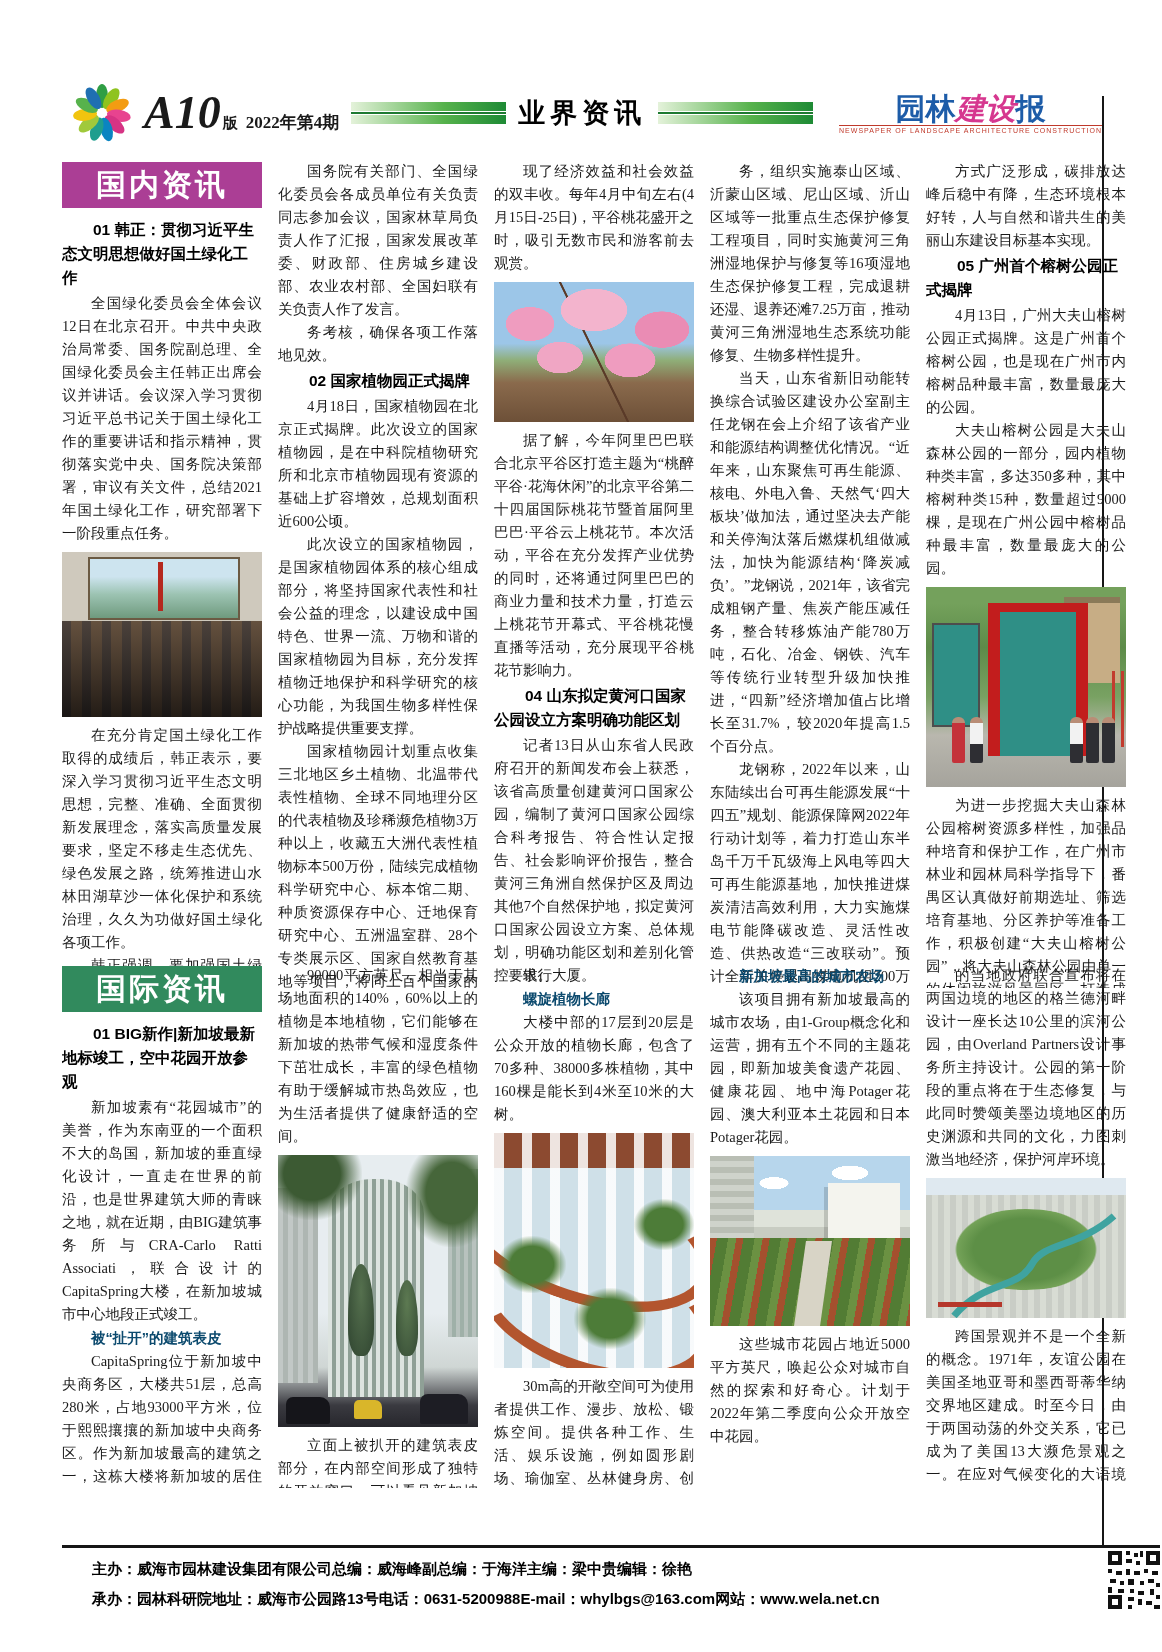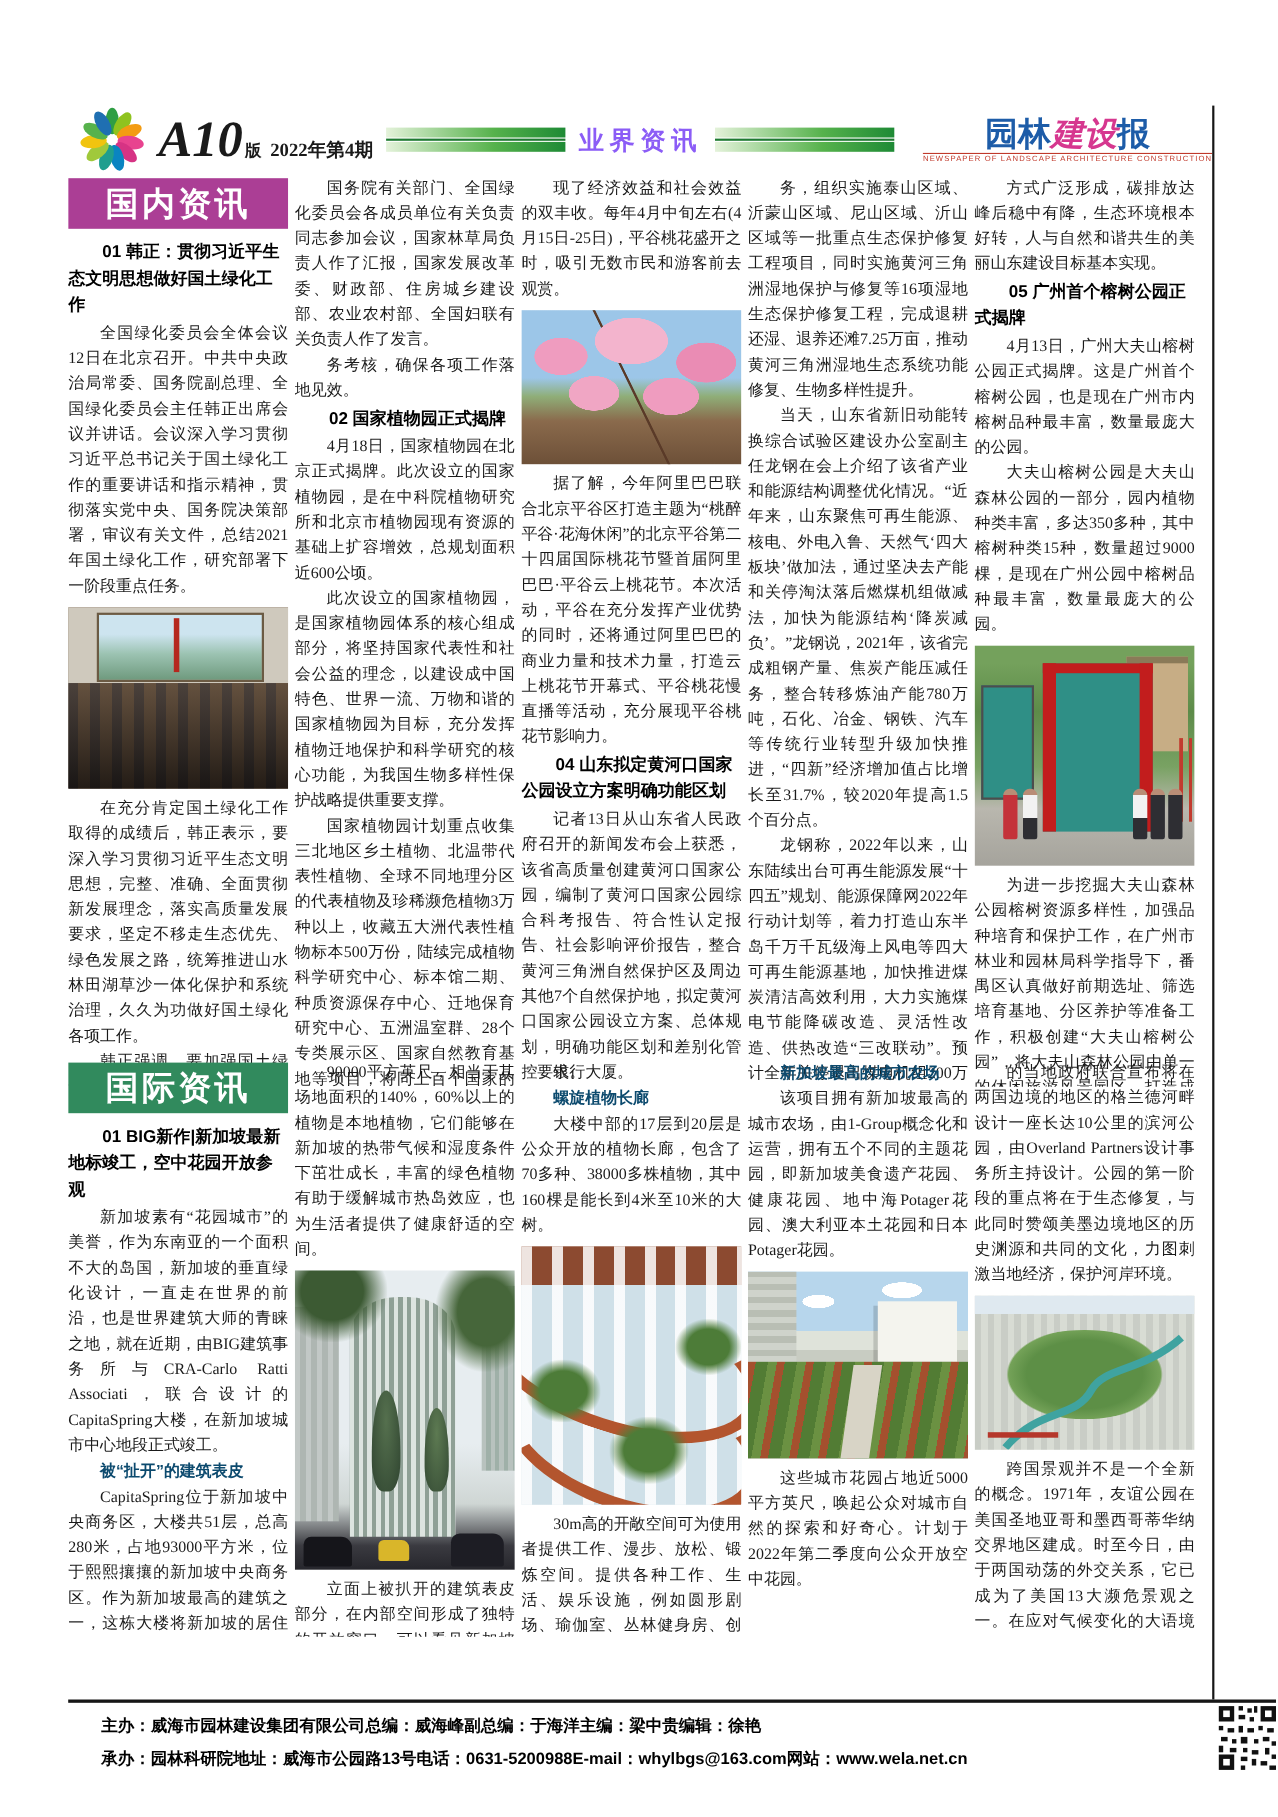--- a/index.html
+++ b/index.html
@@ -1,41 +1,41 @@
 <!DOCTYPE html>
 <html><head>
 <meta charset="utf-8">
 <style>
   html,body{margin:0;padding:0;background:#e8e8e8;}
   .page{position:relative;width:1162px;height:1652px;background:#ffffff;overflow:hidden;
         font-family:"Liberation Serif","DejaVu Serif",serif;color:#1a1a1a;}
   
-  .header{position:absolute;left:62px;top:94px;width:1040px;height:66px;display:flex;align-items:center;}
+  .header{position:absolute;left:62px;top:80px;width:1040px;height:66px;display:flex;align-items:center;}
   .flower{width:78px;height:66px;flex:0 0 auto;}
   .pageno{display:flex;align-items:baseline;margin-left:4px;flex:0 0 auto;}
   .pageno .big{font-size:46px;font-style:italic;font-weight:bold;line-height:1;}
   .pageno .small{font-size:15px;font-weight:bold;margin-left:2px;}
   .pageno .issue{font-size:17px;font-weight:bold;margin-left:8px;font-family:"Liberation Serif",serif;text-align:right;}
   .rules{flex:1 1 auto;height:26px;display:flex;flex-direction:column;justify-content:center;margin:0 12px;}
   .rules .bar{height:9px;background:linear-gradient(90deg,#e4f2da,#56b24c 60%,#1e8a35);}
   .rules .line{height:2px;background:#1e7a31;margin:1px 0;}
   .sec-title{flex:0 0 auto;font-family:"Liberation Sans","DejaVu Sans",sans-serif;
-             font-size:23px;font-weight:bold;color:#8b5cf6;letter-spacing:5px;text-align:center;}
+             font-size:27px;font-weight:bold;color:#000000;letter-spacing:5px;text-align:center;}
   .masthead{flex:0 0 auto;margin-left:14px;text-align:center;}
   .masthead .cn{font-size:30px;font-weight:bold;line-height:1.1;white-space:nowrap;
                 font-family:"Liberation Sans","DejaVu Sans",sans-serif;}
   .masthead .cn .blue{color:#1d5ca8;}
   .masthead .cn .pink{color:#d6378f;font-style:italic;}
   .masthead .en{font-size:7px;color:#c0392b;letter-spacing:1px;white-space:nowrap;
                 font-family:"Liberation Sans",sans-serif;border-top:1px solid #c0392b;padding-top:1px;}
   
   .vline{position:absolute;left:1102px;top:96px;width:2px;height:1449px;background:#161616;}
   .hline{position:absolute;left:62px;top:1545px;width:1098px;height:3px;background:#161616;}
   
-  .section{position:absolute;left:62px;width:1040px;display:flex;gap:6px;}
+  .section{position:absolute;left:62px;width:1040px;display:flex;gap:16px;}
   .sec-domestic{top:160px;height:828px;}
   .sec-intl{top:964px;height:524px;}
   .col{width:200px;flex:0 0 auto;height:100%;overflow:hidden;}
   .banner{height:46px;margin:2px 0 10px 0;display:flex;align-items:center;justify-content:center;
           font-family:"Liberation Sans","DejaVu Sans",sans-serif;font-size:30px;font-weight:bold;
           color:#fff;letter-spacing:3px;}
   .banner.dom{background:#ab3e95;}
   .banner.intl{background:#318a5d;}
   .para{font-size:14.5px;line-height:23px;text-align:justify;text-indent:2em;margin:0;}
   .hl{font-family:"Liberation Sans","DejaVu Sans",sans-serif;font-size:15.5px;font-weight:bold;

